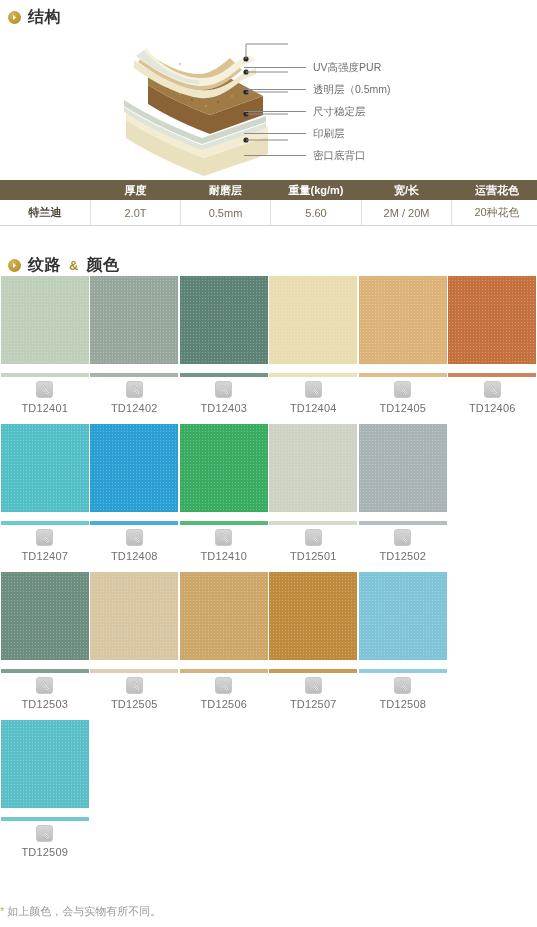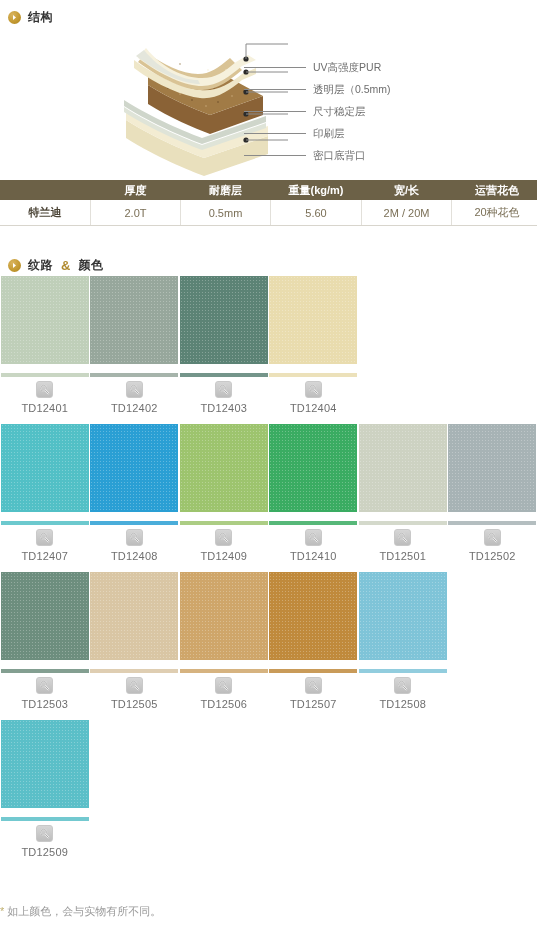--- a/index.html
+++ b/index.html
@@ -29,21 +29,21 @@
     height: 13px;
     border-radius: 50%;
     background: radial-gradient(circle at 35% 30%, #d9b45e 0%, #c49a32 55%, #a9821f 100%);
     display: inline-flex;
     align-items: center;
     justify-content: center;
     flex: 0 0 auto;
   }
   .bullet-icon svg { display:block; }
   .section-title {
-    font-size: 12px;
+    font-size: 16px;
     font-weight: bold;
     color: #333;
     letter-spacing: .5px;
     line-height: 1;
   }
   .amp {
     color: #b08a2e;
     font-weight: bold;
     font-size: 13px;
     padding: 0 1px;
@@ -369,20 +369,46 @@
       <div class="zoom-icon">
         <svg width="11" height="11" viewBox="0 0 11 11">
           <circle cx="4.6" cy="4.3" r="3" fill="none" stroke="#ffffff" stroke-width="1.2"></circle>
           <circle cx="4.6" cy="4.3" r="3" fill="none" stroke="#8a8a8a" stroke-width="0.6"></circle>
           <line x1="6.6" y1="6.4" x2="9.4" y2="9.4" stroke="#ffffff" stroke-width="1.6" stroke-linecap="round"></line>
           <line x1="6.6" y1="6.4" x2="9.4" y2="9.4" stroke="#8a8a8a" stroke-width="0.8" stroke-linecap="round"></line>
         </svg>
       </div>
       <div class="swatch-code">TD12404</div>
     </div>
+    <div class="swatch-cell">
+      <div class="swatch-chip" style="background-color: rgb(220, 178, 120);"></div>
+      <div class="swatch-strip" style="background-color: rgb(220, 178, 120);"></div>
+      <div class="zoom-icon">
+        <svg width="11" height="11" viewBox="0 0 11 11">
+          <circle cx="4.6" cy="4.3" r="3" fill="none" stroke="#ffffff" stroke-width="1.2"></circle>
+          <circle cx="4.6" cy="4.3" r="3" fill="none" stroke="#8a8a8a" stroke-width="0.6"></circle>
+          <line x1="6.6" y1="6.4" x2="9.4" y2="9.4" stroke="#ffffff" stroke-width="1.6" stroke-linecap="round"></line>
+          <line x1="6.6" y1="6.4" x2="9.4" y2="9.4" stroke="#8a8a8a" stroke-width="0.8" stroke-linecap="round"></line>
+        </svg>
+      </div>
+      <div class="swatch-code">TD12405</div>
+    </div>
+    <div class="swatch-cell">
+      <div class="swatch-chip" style="background-color: rgb(196, 113, 62);"></div>
+      <div class="swatch-strip" style="background-color: rgb(196, 113, 62);"></div>
+      <div class="zoom-icon">
+        <svg width="11" height="11" viewBox="0 0 11 11">
+          <circle cx="4.6" cy="4.3" r="3" fill="none" stroke="#ffffff" stroke-width="1.2"></circle>
+          <circle cx="4.6" cy="4.3" r="3" fill="none" stroke="#8a8a8a" stroke-width="0.6"></circle>
+          <line x1="6.6" y1="6.4" x2="9.4" y2="9.4" stroke="#ffffff" stroke-width="1.6" stroke-linecap="round"></line>
+          <line x1="6.6" y1="6.4" x2="9.4" y2="9.4" stroke="#8a8a8a" stroke-width="0.8" stroke-linecap="round"></line>
+        </svg>
+      </div>
+      <div class="swatch-code">TD12406</div>
+    </div>
     <div class="row-gap"></div>
     <div class="swatch-cell">
       <div class="swatch-chip" style="background-color: rgb(82, 192, 198);"></div>
       <div class="swatch-strip" style="background-color: rgb(82, 192, 198);"></div>
       <div class="zoom-icon">
         <svg width="11" height="11" viewBox="0 0 11 11">
           <circle cx="4.6" cy="4.3" r="3" fill="none" stroke="#ffffff" stroke-width="1.2"></circle>
           <circle cx="4.6" cy="4.3" r="3" fill="none" stroke="#8a8a8a" stroke-width="0.6"></circle>
           <line x1="6.6" y1="6.4" x2="9.4" y2="9.4" stroke="#ffffff" stroke-width="1.6" stroke-linecap="round"></line>
           <line x1="6.6" y1="6.4" x2="9.4" y2="9.4" stroke="#8a8a8a" stroke-width="0.8" stroke-linecap="round"></line>
@@ -395,33 +421,20 @@
       <div class="swatch-strip" style="background-color: rgb(42, 159, 212);"></div>
       <div class="zoom-icon">
         <svg width="11" height="11" viewBox="0 0 11 11">
           <circle cx="4.6" cy="4.3" r="3" fill="none" stroke="#ffffff" stroke-width="1.2"></circle>
           <circle cx="4.6" cy="4.3" r="3" fill="none" stroke="#8a8a8a" stroke-width="0.6"></circle>
           <line x1="6.6" y1="6.4" x2="9.4" y2="9.4" stroke="#ffffff" stroke-width="1.6" stroke-linecap="round"></line>
           <line x1="6.6" y1="6.4" x2="9.4" y2="9.4" stroke="#8a8a8a" stroke-width="0.8" stroke-linecap="round"></line>
         </svg>
       </div>
       <div class="swatch-code">TD12408</div>
-    </div>
-    <div class="swatch-cell">
-      <div class="swatch-chip" style="background-color: rgb(157, 196, 110);"></div>
-      <div class="swatch-strip" style="background-color: rgb(157, 196, 110);"></div>
-      <div class="zoom-icon">
-        <svg width="11" height="11" viewBox="0 0 11 11">
-          <circle cx="4.6" cy="4.3" r="3" fill="none" stroke="#ffffff" stroke-width="1.2"></circle>
-          <circle cx="4.6" cy="4.3" r="3" fill="none" stroke="#8a8a8a" stroke-width="0.6"></circle>
-          <line x1="6.6" y1="6.4" x2="9.4" y2="9.4" stroke="#ffffff" stroke-width="1.6" stroke-linecap="round"></line>
-          <line x1="6.6" y1="6.4" x2="9.4" y2="9.4" stroke="#8a8a8a" stroke-width="0.8" stroke-linecap="round"></line>
-        </svg>
-      </div>
-      <div class="swatch-code">TD12409</div>
     </div>
     <div class="swatch-cell">
       <div class="swatch-chip" style="background-color: rgb(58, 172, 98);"></div>
       <div class="swatch-strip" style="background-color: rgb(58, 172, 98);"></div>
       <div class="zoom-icon">
         <svg width="11" height="11" viewBox="0 0 11 11">
           <circle cx="4.6" cy="4.3" r="3" fill="none" stroke="#ffffff" stroke-width="1.2"></circle>
           <circle cx="4.6" cy="4.3" r="3" fill="none" stroke="#8a8a8a" stroke-width="0.6"></circle>
           <line x1="6.6" y1="6.4" x2="9.4" y2="9.4" stroke="#ffffff" stroke-width="1.6" stroke-linecap="round"></line>
           <line x1="6.6" y1="6.4" x2="9.4" y2="9.4" stroke="#8a8a8a" stroke-width="0.8" stroke-linecap="round"></line>

